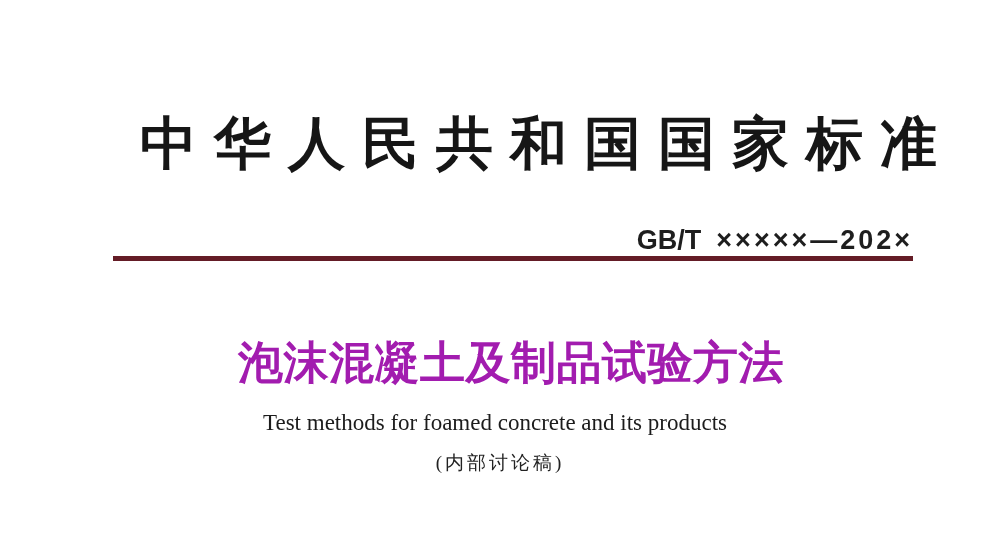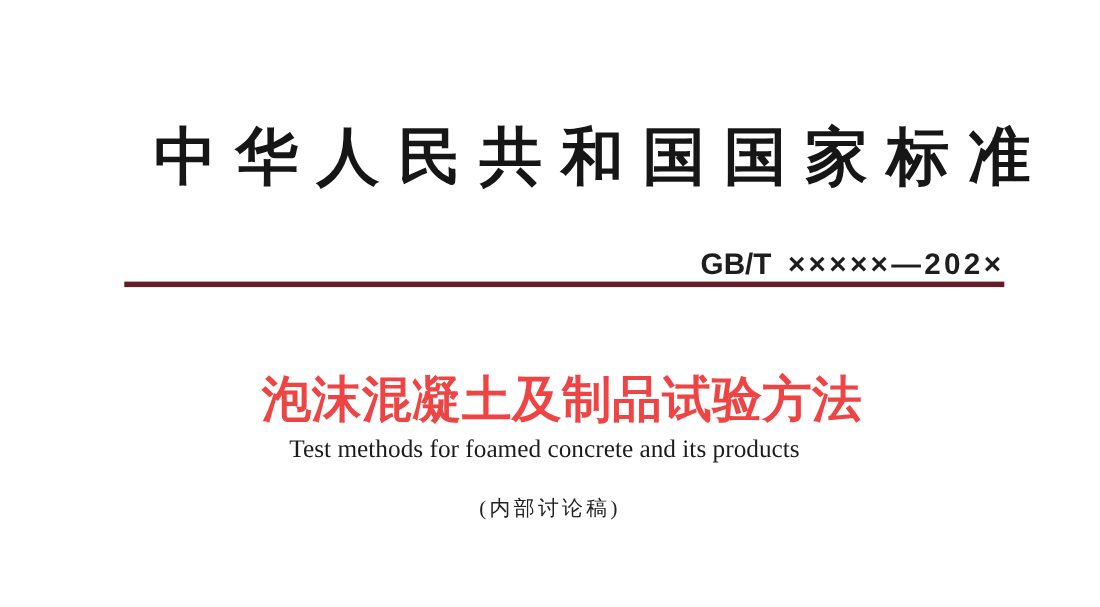--- a/index.html
+++ b/index.html
@@ -72,28 +72,28 @@
     left: 0;
     width: 100%;
     margin: 0;
     text-align: center;
     text-indent: 22px;
     font-family: "Liberation Sans", sans-serif;
     font-weight: 700;
     font-size: 45px;
     line-height: 52px;
     letter-spacing: 0.5px;
-    color: #ef4444;
+    color: #a21caf;
     white-space: nowrap;
   }
 
   
   .title-en {
     position: absolute;
-    top: 394px;
+    top: 409px;
     left: 0;
     width: 100%;
     text-align: center;
     text-indent: -10px;
     font-family: "Liberation Serif", serif;
     font-weight: 400;
     font-size: 23px;
     line-height: 28px;
     color: #1c1c1c;
     white-space: nowrap;

